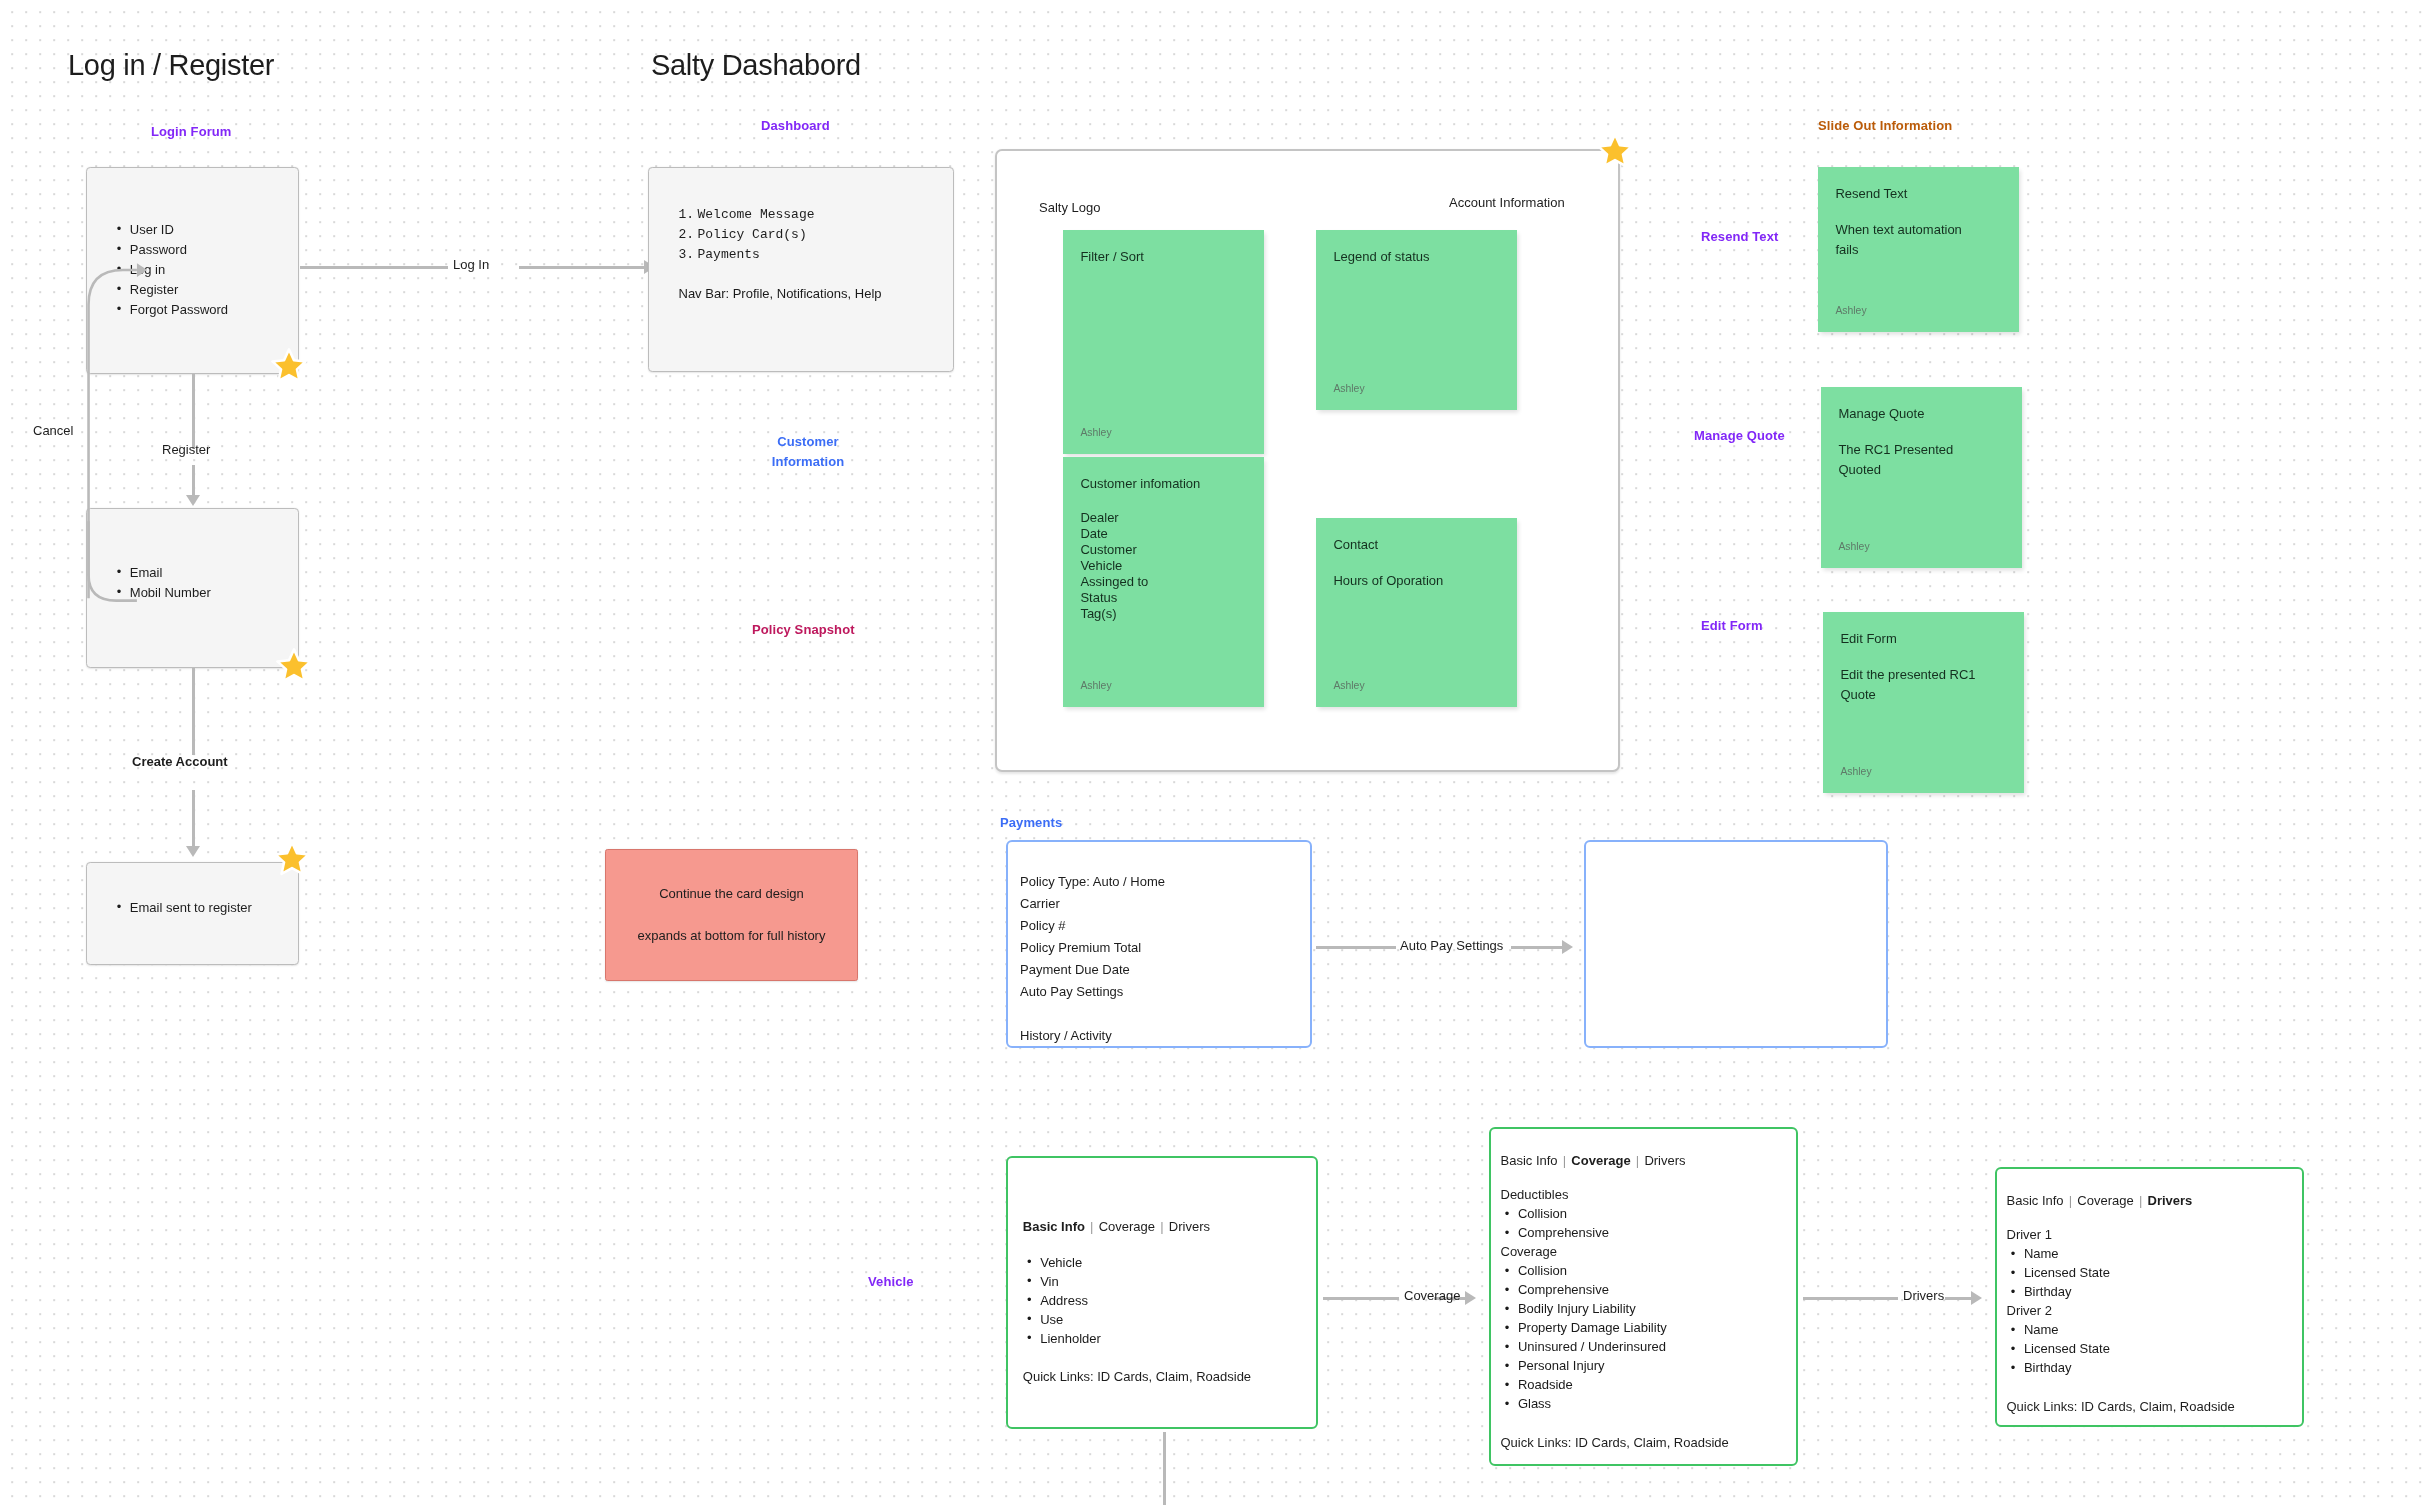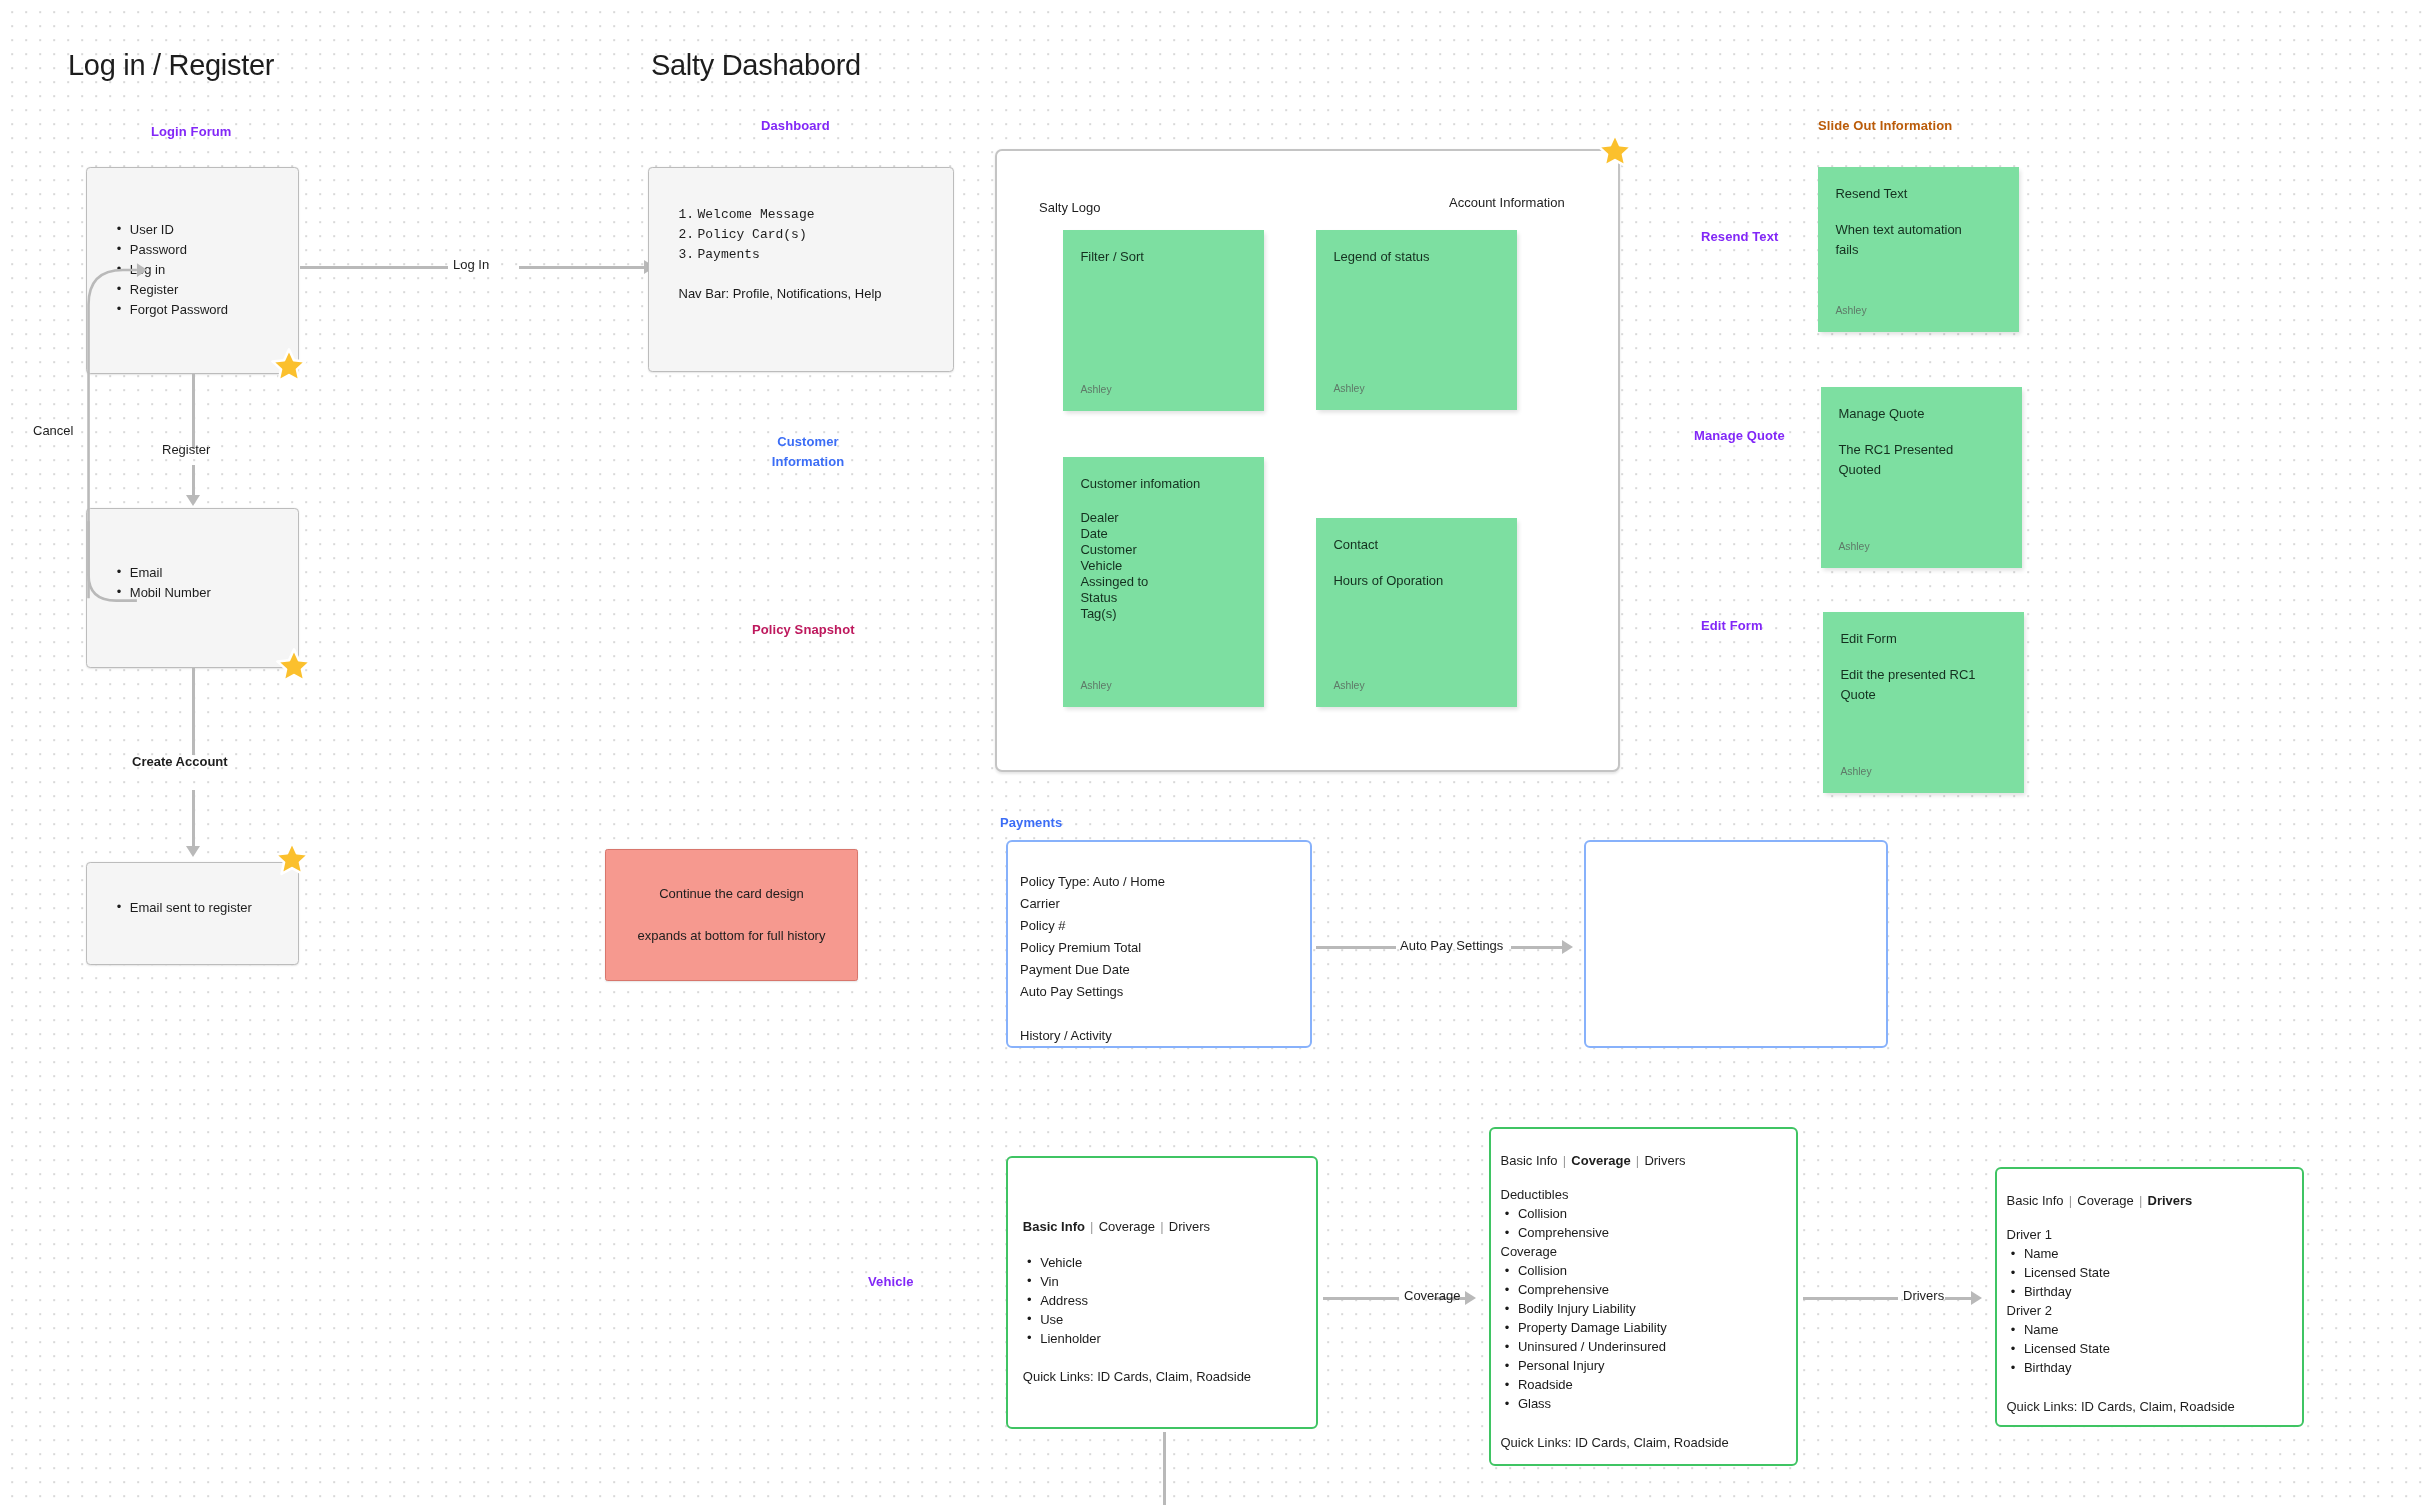--- a/index.html
+++ b/index.html
@@ -252,21 +252,21 @@
       <li>Policy Card(s)</li>
       <li>Payments</li>
     </ol>
     <p style="margin-top:19px;">Nav Bar: Profile, Notifications, Help</p>
   </div>
 
   <div class="abs outer-container" style="left:995px; top:149px; width:625px; height:623px;">
     <div class="abs cont-label" style="left:42px; top:49px;">Salty Logo</div>
     <div class="abs cont-label" style="left:452px; top:44px;">Account Information</div>
 
-    <div class="sticky" style="left:66px; top:79px; width:201px; height:181px;">
+    <div class="sticky" style="left:66px; top:79px; width:201px; height:224px;">
       <div class="st-title">Filter / Sort</div>
       <div class="st-author">Ashley</div>
     </div>
 
     <div class="sticky" style="left:319px; top:79px; width:201px; height:180px;">
       <div class="st-title">Legend of status</div>
       <div class="st-author">Ashley</div>
     </div>
 
     <div class="sticky" style="left:66px; top:306px; width:201px; height:250px;">

